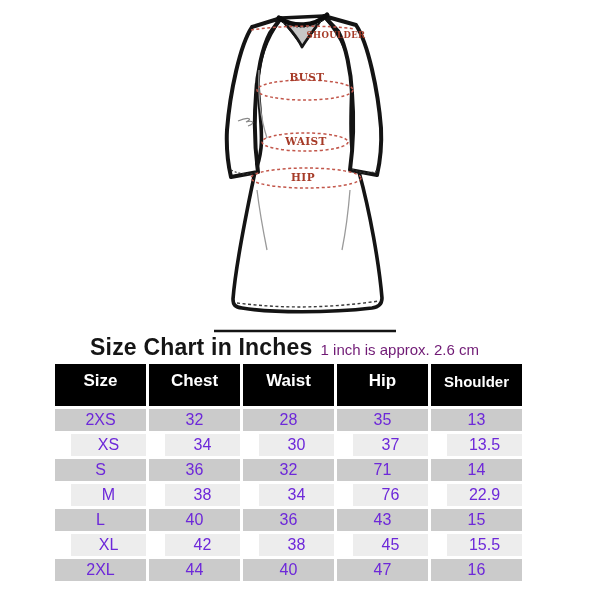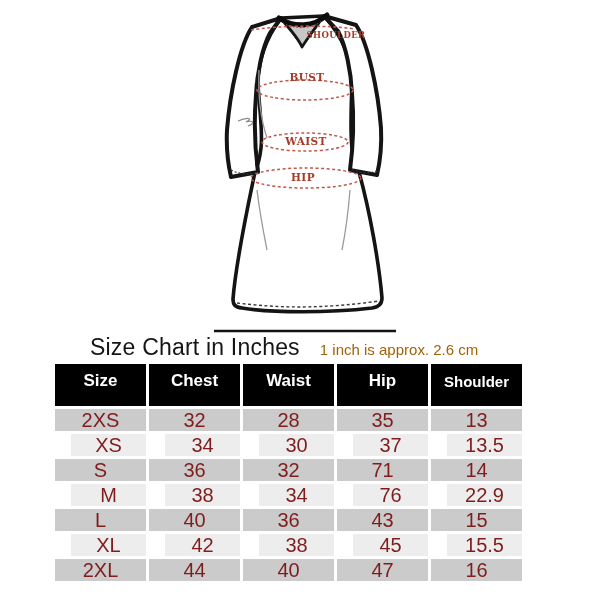--- a/index.html
+++ b/index.html
@@ -28,47 +28,47 @@
     position: absolute;
     left: 90px;
     top: 334px;
     display: flex;
     align-items: baseline;
     white-space: nowrap;
   }
   .page-title {
     margin: 0;
     font-size: 23px;
-    font-weight: normal;
+    font-weight: bold;
     color: #151515;
     letter-spacing: 0.2px;
   }
   .title-note {
-    margin-left: 20px;
+    margin-left: 8px;
     font-size: 15px;
-    color: #a16207;
+    color: #701a75;
   }
   
   .size-table {
     position: absolute;
     left: 55px;
     top: 364px;
     width: 467px;
     display: grid;
     grid-template-columns: repeat(5, 1fr);
     gap: 3px;
     background: #ffffff;
   }
   .trow { display: contents; }
   .cell {
     display: flex;
     align-items: center;
     justify-content: center;
-    font-size: 20px;
-    color: #7f1d1d;
+    font-size: 16px;
+    color: #6d28d9;
     height: 22px;
   }
   .cell.hd {
     height: 42px;
     background: #000000;
     color: #ffffff;
     font-weight: bold;
     font-size: 17px;
     align-items: flex-start;
     padding-top: 7px;

